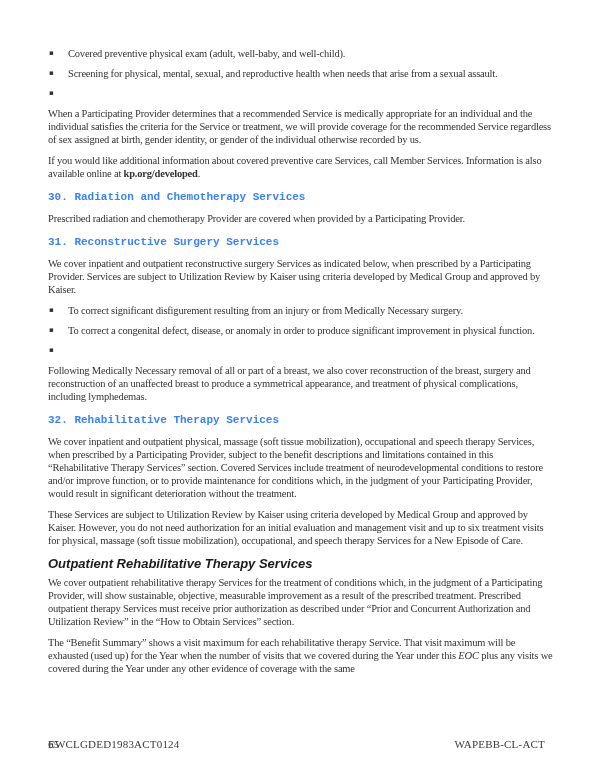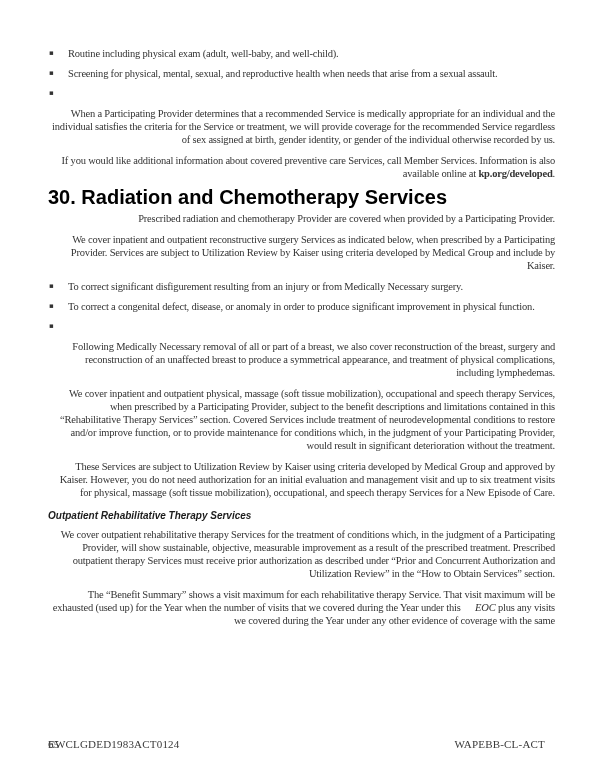--- a/index.html
+++ b/index.html
@@ -18,59 +18,58 @@
     left: 48px;
     top: 47px;
     width: 507px;
   }
   p.body {
     font-size: 10.5px;
     line-height: 13px;
     letter-spacing: -0.2px;
     margin: 0 0 8px 0;
     color: #333333;
-    text-align: right;
   }
   .bullet-row {
     display: flex;
     margin: 0 0 7px 0;
   }
   .bullet-marker {
     flex: none;
     width: 20px;
     font-family: "DejaVu Sans", sans-serif;
     font-size: 7px;
     line-height: 13px;
     color: #333333;
     padding-left: 1px;
   }
   .bullet-text {
     font-size: 10.5px;
     line-height: 13px;
     letter-spacing: -0.2px;
   }
   h2.sec {
-    font-family: Liberation Sans, sans-serif;
-    font-size: 20px;
+    font-family: Liberation Mono, monospace;
+    font-size: 11px;
     line-height: 17px;
     font-weight: bold;
-    color: #000000;
+    color: #3b82f6;
     margin: 9px 0 6px 0;
   }
   h3.subsec {
     font-family: "Liberation Sans", sans-serif;
-    font-size: 10px;
+    font-size: 13px;
     line-height: 15px;
     font-weight: bold;
     font-style: italic;
     color: #1c1c1c;
     margin: 9px 0 5px 0;
   }
   .bold { font-weight: bold; }
-  .italic { font-style: italic; margin-left: 12px; }
+  .italic { font-style: italic; }
   .footer {
     position: absolute;
     left: 48px;
     right: 47px;
     top: 738px;
     height: 14px;
     font-size: 11px;
     line-height: 13px;
     color: #3a3a3a;
     letter-spacing: 0.2px;
@@ -81,56 +80,58 @@
 </style>
 </head>
 <body>
 
 <div class="page">
   <div class="content">
 
     <div>
       <div class="bullet-row">
         <span class="bullet-marker">▪</span>
-        <span class="bullet-text">Routine including physical exam (adult, well-baby, and well-child).</span>
+        <span class="bullet-text">Covered preventive physical exam (adult, well-baby, and well-child).</span>
       </div>
       <div class="bullet-row">
         <span class="bullet-marker">▪</span>
         <span class="bullet-text">Screening for physical, mental, sexual, and reproductive health when needs that arise from a sexual assault.</span>
       </div>
       <div class="bullet-row">
         <span class="bullet-marker">▪</span>
       </div>
     </div>
 
     <p class="body">When a Participating Provider determines that a recommended Service is medically appropriate for an individual and the individual satisfies the criteria for the Service or treatment, we will provide coverage for the recommended Service regardless of sex assigned at birth, gender identity, or gender of the individual otherwise recorded by us.</p>
 
     <p class="body"><span>If you would like additional information about covered preventive care Services, call Member Services. Information is also available online at </span><span class="bold">kp.org/developed</span><span>.</span></p>
 
     <h2 class="sec">30. Radiation and Chemotherapy Services</h2>
     <p class="body">Prescribed radiation and chemotherapy Provider are covered when provided by a Participating Provider.</p>
 
-    <p class="body">We cover inpatient and outpatient reconstructive surgery Services as indicated below, when prescribed by a Participating Provider. Services are subject to Utilization Review by Kaiser using criteria developed by Medical Group and include by Kaiser.</p>
+    <h2 class="sec">31. Reconstructive Surgery Services</h2>
+    <p class="body">We cover inpatient and outpatient reconstructive surgery Services as indicated below, when prescribed by a Participating Provider. Services are subject to Utilization Review by Kaiser using criteria developed by Medical Group and approved by Kaiser.</p>
 
     <div>
       <div class="bullet-row">
         <span class="bullet-marker">▪</span>
         <span class="bullet-text">To correct significant disfigurement resulting from an injury or from Medically Necessary surgery.</span>
       </div>
       <div class="bullet-row">
         <span class="bullet-marker">▪</span>
         <span class="bullet-text">To correct a congenital defect, disease, or anomaly in order to produce significant improvement in physical function.</span>
       </div>
       <div class="bullet-row">
         <span class="bullet-marker">▪</span>
       </div>
     </div>
 
     <p class="body">Following Medically Necessary removal of all or part of a breast, we also cover reconstruction of the breast, surgery and reconstruction of an unaffected breast to produce a symmetrical appearance, and treatment of physical complications, including lymphedemas.</p>
 
+    <h2 class="sec">32. Rehabilitative Therapy Services</h2>
     <p class="body">We cover inpatient and outpatient physical, massage (soft tissue mobilization), occupational and speech therapy Services, when prescribed by a Participating Provider, subject to the benefit descriptions and limitations contained in this “Rehabilitative Therapy Services” section. Covered Services include treatment of neurodevelopmental conditions to restore and/or improve function, or to provide maintenance for conditions which, in the judgment of your Participating Provider, would result in significant deterioration without the treatment.</p>
     <p class="body">These Services are subject to Utilization Review by Kaiser using criteria developed by Medical Group and approved by Kaiser. However, you do not need authorization for an initial evaluation and management visit and up to six treatment visits for physical, massage (soft tissue mobilization), occupational, and speech therapy Services for a New Episode of Care.</p>
 
     <h3 class="subsec">Outpatient Rehabilitative Therapy Services</h3>
     <p class="body">We cover outpatient rehabilitative therapy Services for the treatment of conditions which, in the judgment of a Participating Provider, will show sustainable, objective, measurable improvement as a result of the prescribed treatment. Prescribed outpatient therapy Services must receive prior authorization as described under “Prior and Concurrent Authorization and Utilization Review” in the “How to Obtain Services” section.</p>
 
     <p class="body"><span>The “Benefit Summary” shows a visit maximum for each rehabilitative therapy Service. That visit maximum will be exhausted (used up) for the Year when the number of visits that we covered during the Year under this </span><span class="italic">EOC</span><span> plus any visits we covered during the Year under any other evidence of coverage with the same</span></p>
 
   </div>
 

